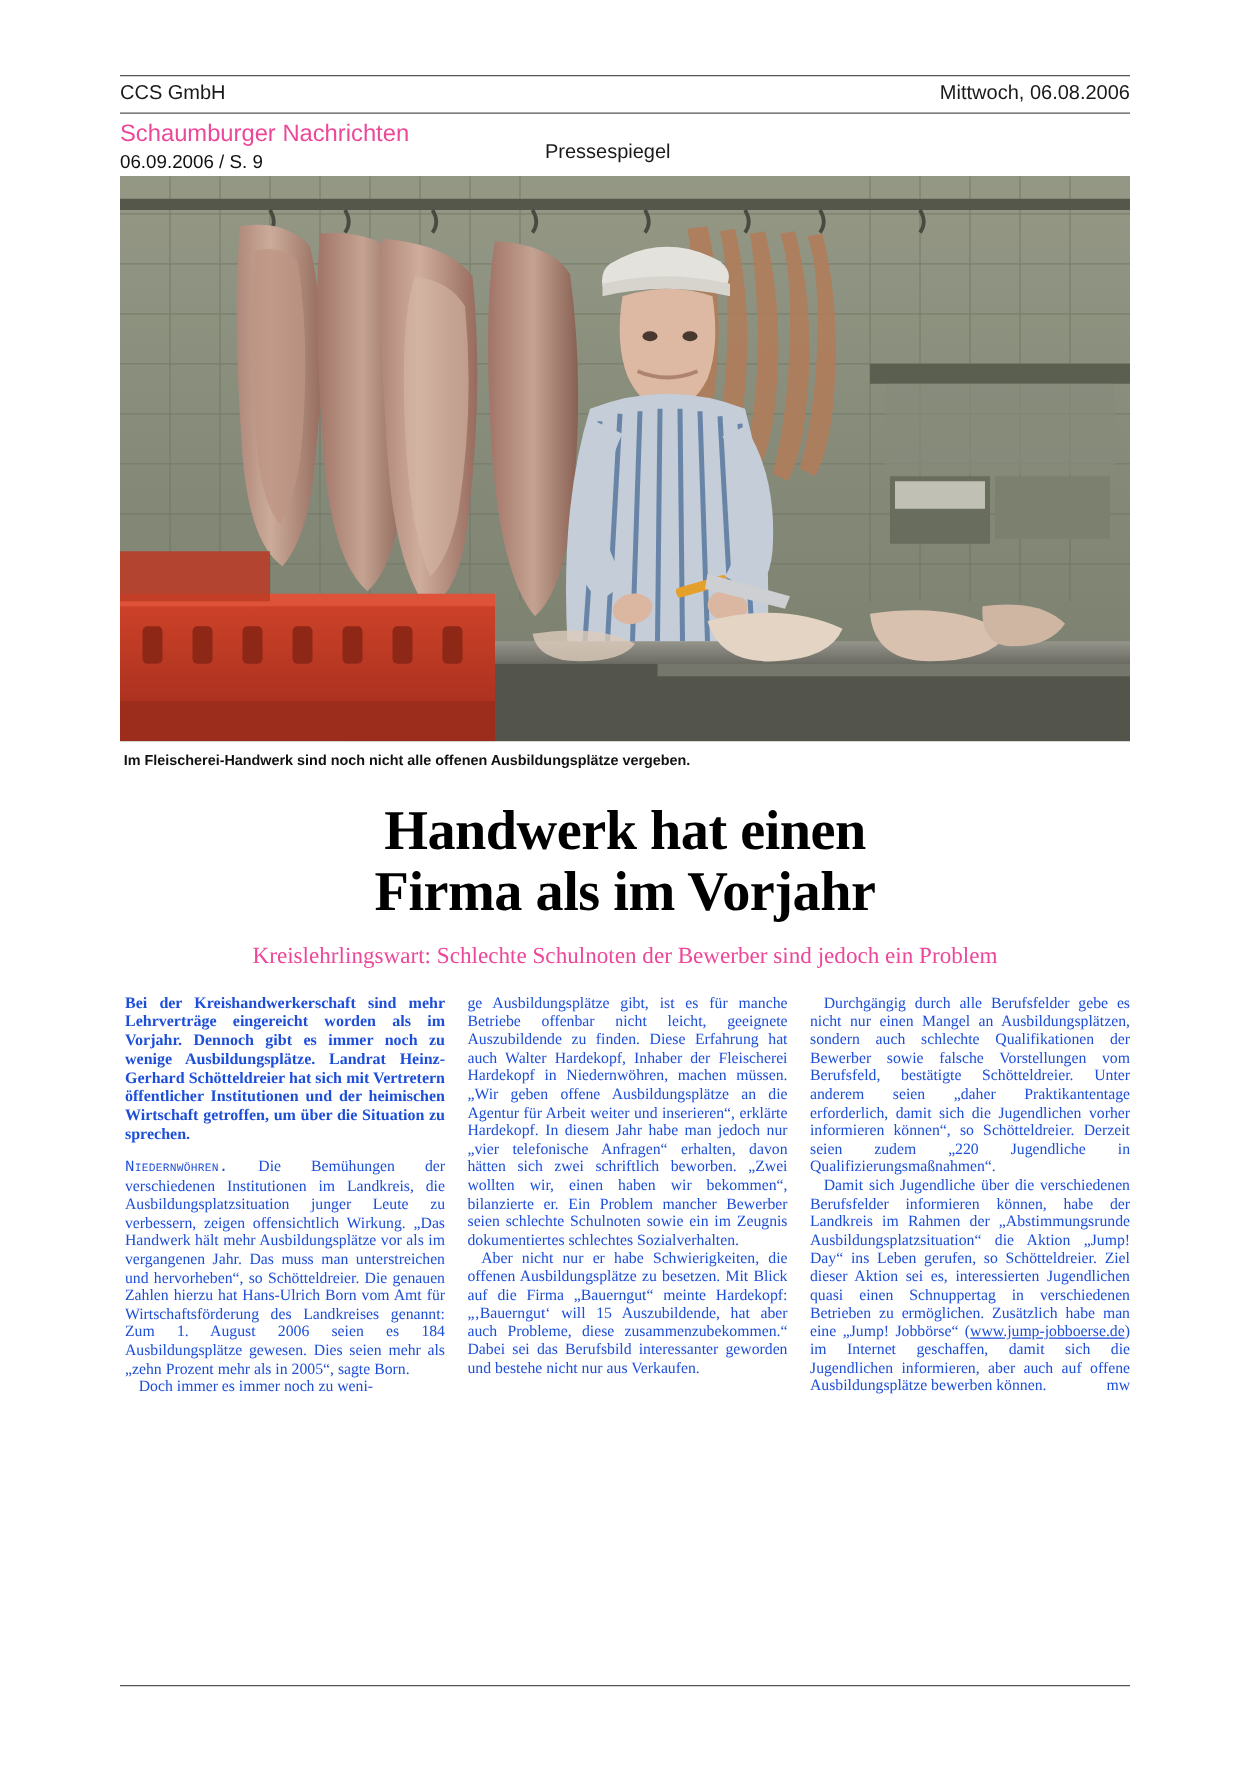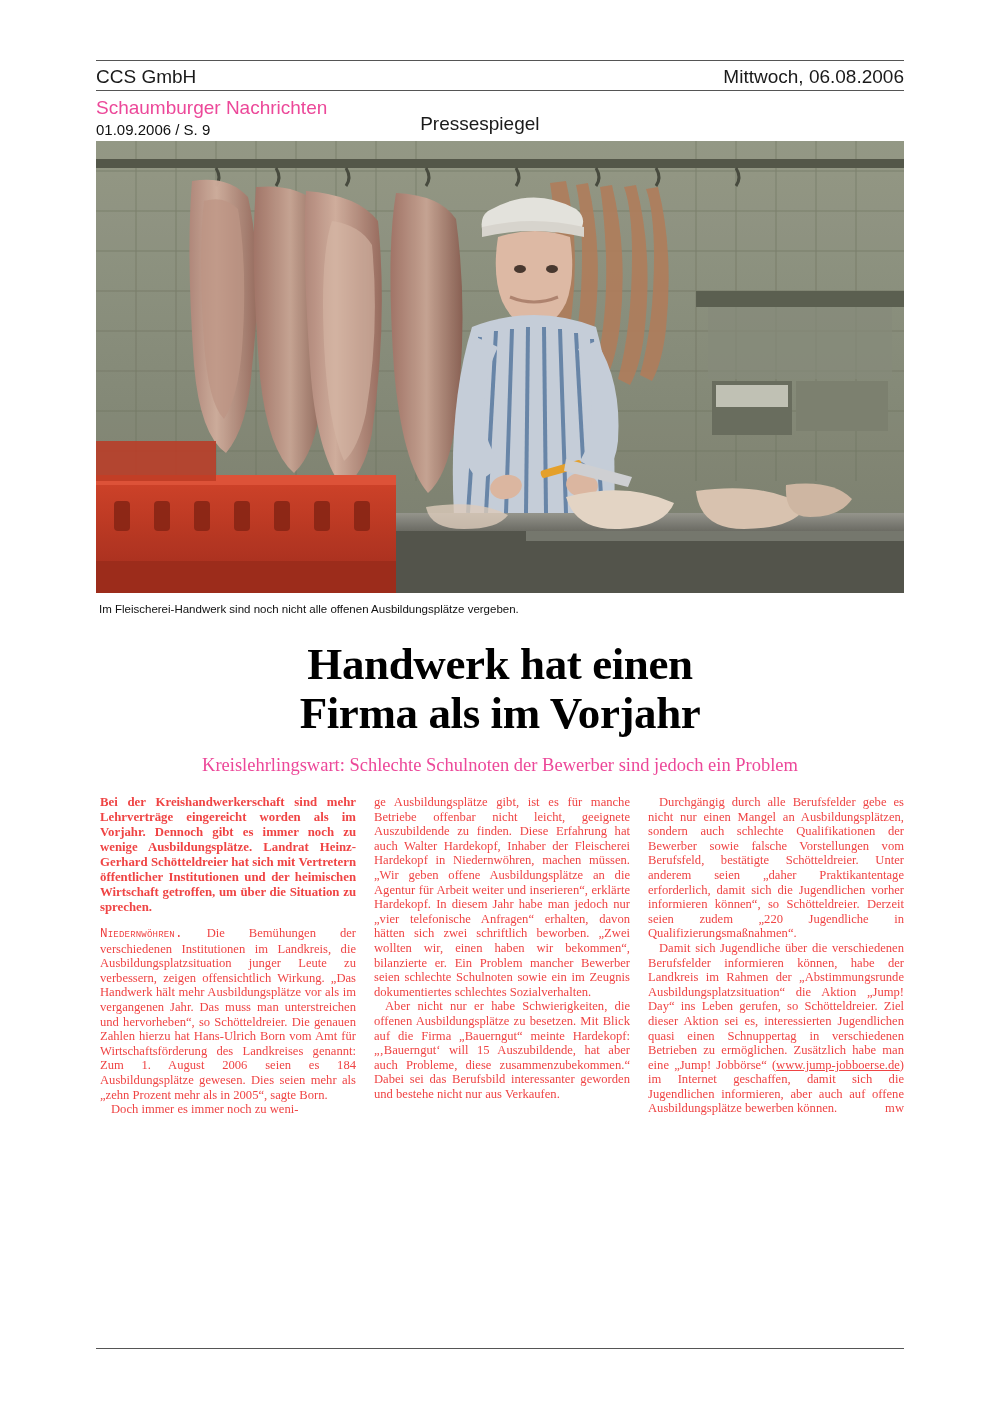--- a/index.html
+++ b/index.html
@@ -23,21 +23,21 @@
     position: absolute;
     left: 96px; right: 96px; top: 60px;
     border-top: 1px solid #555;
   }
   .hdr {
     position: absolute;
     left: 96px; right: 96px; top: 66px;
     display: flex;
     justify-content: space-between;
     font-family: "Liberation Sans", sans-serif;
-    font-size: 19px;
+    font-size: 16px;
     color: #1a1a1a;
     gap: 28px;
   }
   .hdr-center { margin-left: 40px; margin-top: 47px; }
   .hdr-rule-bot {
     position: absolute;
     left: 96px; right: 96px; top: 90px;
     border-top: 1px solid #555;
   }
 
@@ -57,21 +57,21 @@
     overflow: hidden;
     background: #6d6f62;
   }
   .photo svg { display: block; }
   .caption {
     position: absolute;
     left: 99px; top: 603px;
     width: 800px;
     font-family: "Liberation Sans", sans-serif;
     font-size: 11.5px;
-    font-weight: normal;
+    font-weight: bold;
     color: #111;
   }
 
   
   .headline {
     position: absolute;
     left: 96px; top: 640px;
     width: 808px;
     text-align: center;
     font-family: "Liberation Serif", serif;
@@ -98,21 +98,21 @@
     width: 804px;
     display: flex;
     gap: 18px;
   }
   .col {
     width: 256px;
     font-family: "Liberation Serif", serif;
     font-size: 12.6px;
     line-height: 14.6px;
     text-align: justify;
-    color: #ef4444;
+    color: #1d4ed8;
     hyphens: auto;
   }
   .col p { margin: 0; text-indent: 11px; }
   .col p.noindent { text-indent: 0; }
   .col p.lead {
     font-weight: bold;
     text-indent: 0;
     font-size: 12.8px;
     line-height: 15px;
     margin-bottom: 11px;
@@ -134,21 +134,21 @@
   <div class="hdr-rule-top"></div>
   <div class="hdr">
     <span>CCS GmbH</span>
     <span class="hdr-center">Pressespiegel</span>
     <span>Mittwoch, 06.08.2006</span>
   </div>
   <div class="hdr-rule-bot"></div>
 
   <div class="source">
     <div class="name">Schaumburger Nachrichten</div>
-    <div class="date">01.09.2006 / S. 9</div>
+    <div class="date">06.09.2006 / S. 9</div>
   </div>
 
   <div class="photo">
     <svg width="808" height="452" viewBox="0 0 808 452" xmlns="http://www.w3.org/2000/svg" aria-hidden="true">
       <defs>
         <linearGradient id="wall" x1="0" y1="0" x2="0" y2="1">
           <stop offset="0" stop-color="#9aa08c"></stop>
           <stop offset="1" stop-color="#7e8472"></stop>
         </linearGradient>
         <linearGradient id="meat" x1="0" y1="0" x2="1" y2="0">

